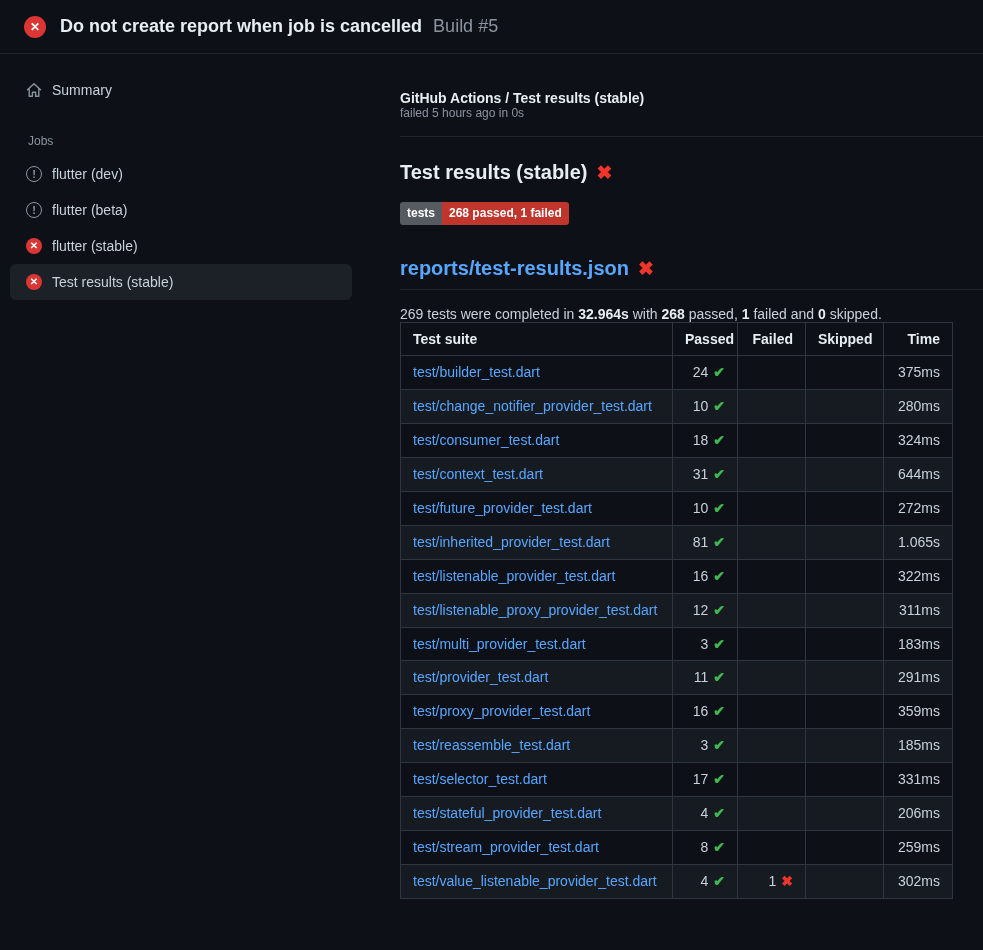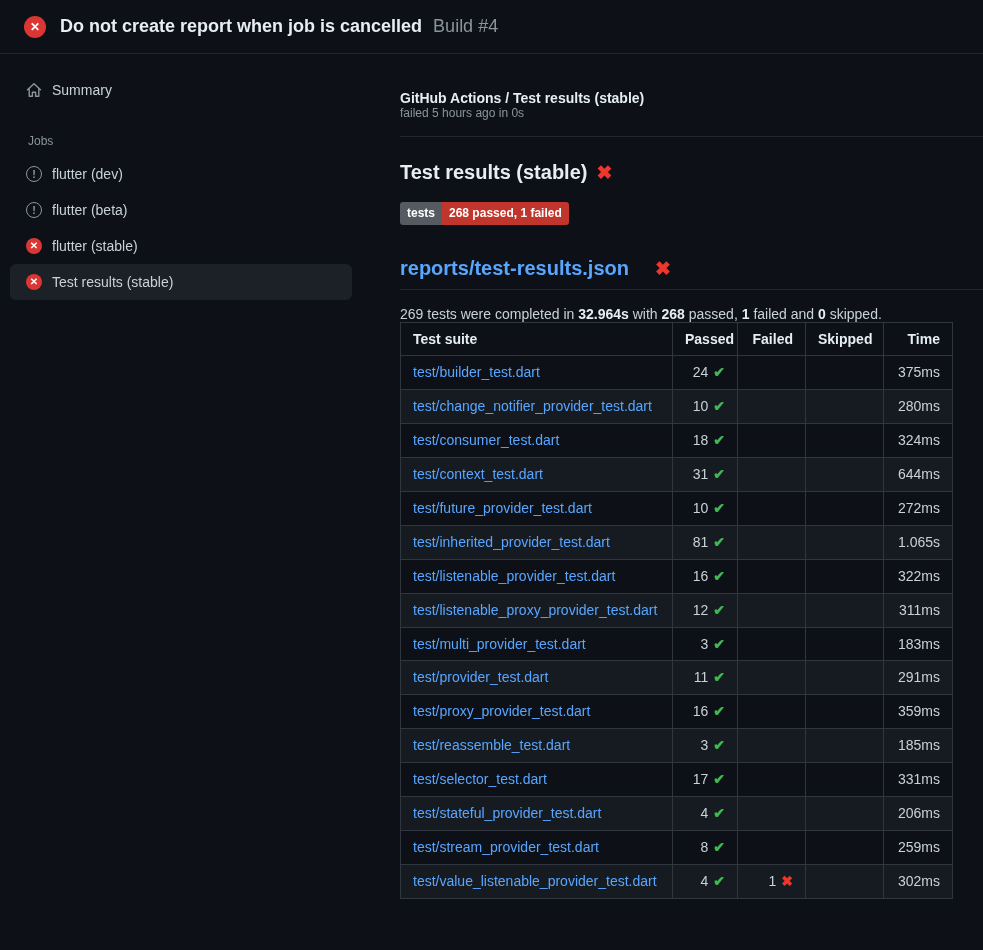--- a/index.html
+++ b/index.html
@@ -64,21 +64,21 @@
   .badge {
     display: inline-flex; margin-top: 18px; font-size: 12px; font-weight: 600;
     color: #ffffff; border-radius: 3px; overflow: hidden; line-height: 1.35;
   }
   .badge-l { background: var(--badge-label-bg); padding: 3px 7px; }
   .badge-r { background: var(--badge-value-bg); padding: 3px 7px; }
 
   h2.report-title {
     font-size: 20px; margin: 32px 0 0; padding-bottom: 9px;
     border-bottom: 1px solid var(--border-muted);
-    display: flex; align-items: flex-end; gap: 26px; font-weight: 700;
+    display: flex; align-items: flex-end; gap: 9px; font-weight: 700;
   }
   h2.report-title a { color: var(--link); text-decoration: none; }
 
   .summary-line { margin: 16px 0 0; color: var(--text); }
   .summary-line strong { color: var(--heading); font-weight: 700; }
 
   
   table.results { border-collapse: collapse; width: 552px; font-size: 14px; table-layout: fixed; }
   .results th, .results td { border: 1px solid var(--border); padding: 7px 12px; text-align: left; line-height: 1.35; overflow: hidden; white-space: nowrap; }
   .results th { font-weight: 700; color: var(--heading); }
@@ -88,21 +88,21 @@
   .check { color: var(--success); margin-left: 5px; font-weight: 700; }
   .cross { color: var(--danger-x); margin-left: 5px; font-weight: 700; }
 </style>
 </head>
 <body>
 
 <header class="app-header">
   <span class="status-circle lg">✕</span>
   <h1>
     <span>Do not create report when job is cancelled</span>
-    <span class="build-no">Build #4</span>
+    <span class="build-no">Build #5</span>
   </h1>
 </header>
 
 <div class="layout">
 
   <nav class="sidebar">
     <div class="side-item">
       <span class="icon-slot">
         <svg viewBox="0 0 16 16" width="16" height="16" aria-hidden="true">
           <path d="M1.5 7.7 L8 1.7 L14.5 7.7 M3.2 6.6 V14.2 H6.4 V10.2 H9.6 V14.2 H12.8 V6.6" fill="none" stroke="#8b949e" stroke-width="1.4" stroke-linejoin="round" stroke-linecap="round"></path>

